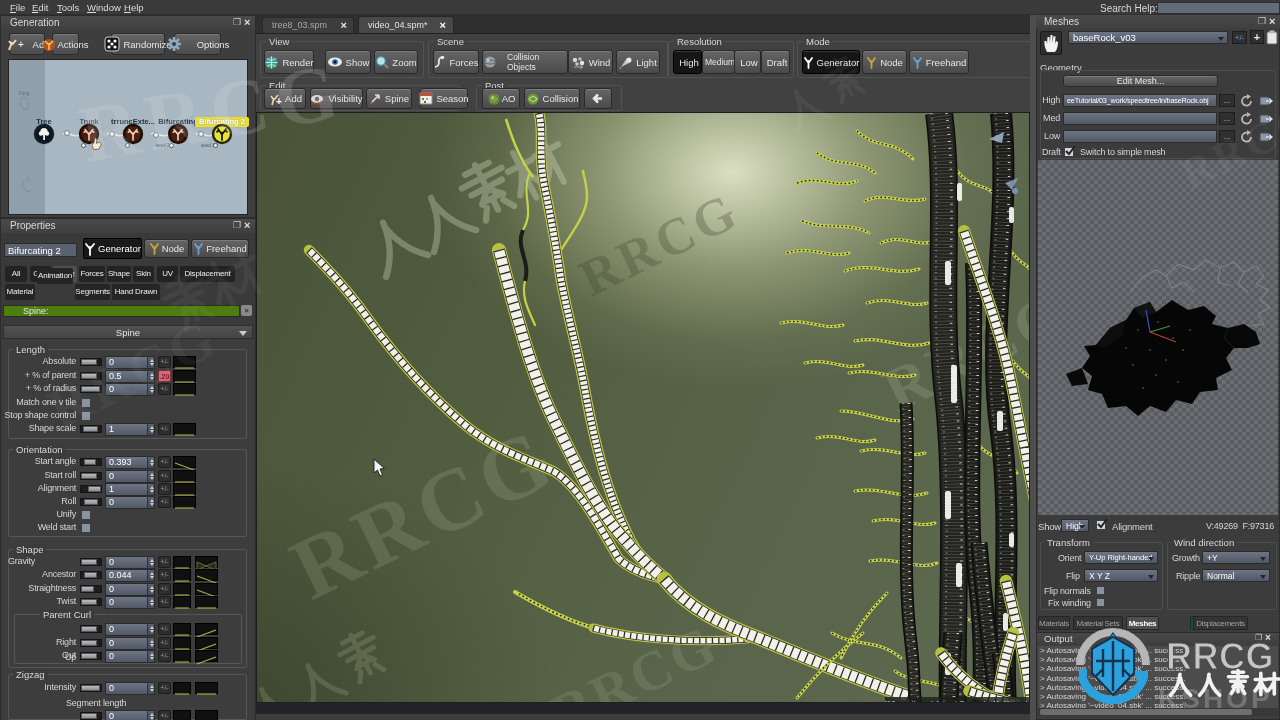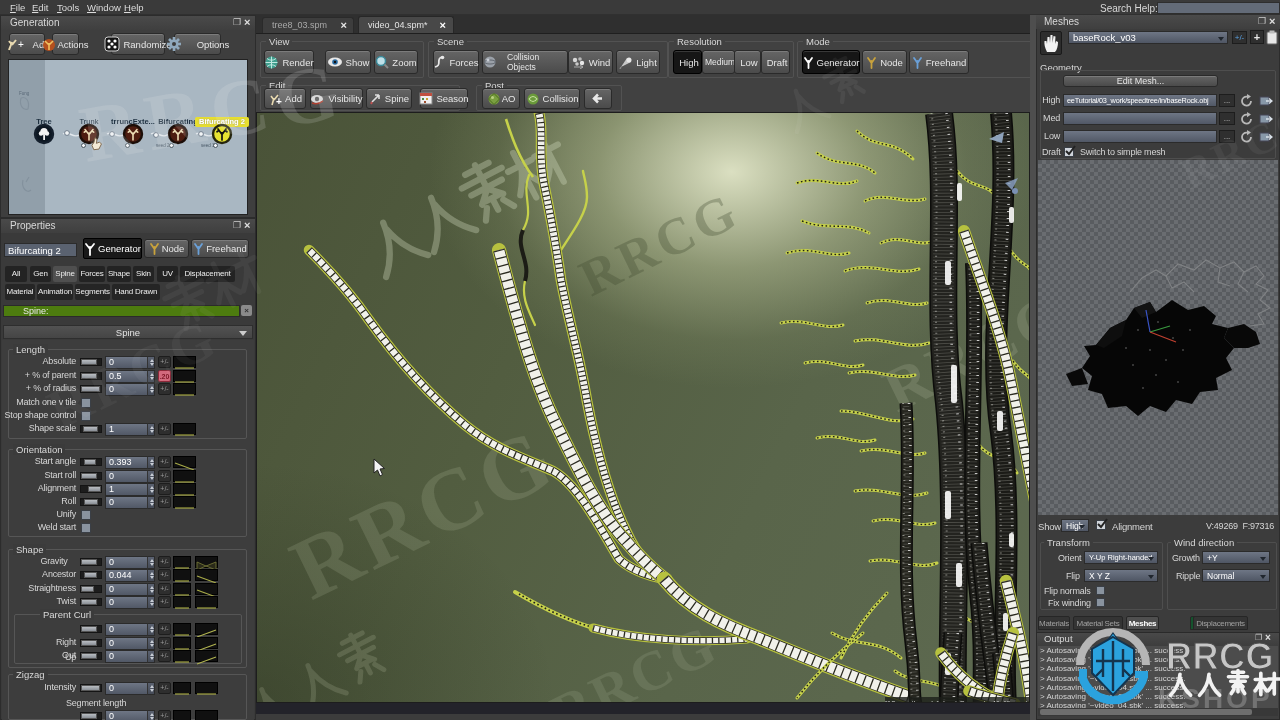--- a/index.html
+++ b/index.html
@@ -175,21 +175,21 @@
 
 <div class="tab1" style="left:5px;top:266px;width:22px;background:#232323">All</div>
 <div class="tab1" style="left:30px;top:266px;width:21px;background:#232323">Gen</div>
 <div class="tab1" style="left:53px;top:266px;width:24px;background:#4f4f4f">Spine</div>
 <div class="tab1" style="left:79px;top:266px;width:26px;background:#232323">Forces</div>
 <div class="tab1" style="left:107px;top:266px;width:24px;background:#232323">Shape</div>
 <div class="tab1" style="left:133px;top:266px;width:21px;background:#232323">Skin</div>
 <div class="tab1" style="left:157px;top:266px;width:21px;background:#232323">UV</div>
 <div class="tab1" style="left:180px;top:266px;width:55px;background:#232323">Displacement</div>
 <div class="tab1" style="left:5px;top:284px;width:30px">Material</div>
-<div class="tab1" style="left:37px;top:284px;width:36px">Animation</div>
+<div class="tab1" style="left:37px;top:268px;width:36px">Animation</div>
 <div class="tab1" style="left:75px;top:284px;width:35px">Segments</div>
 <div class="tab1" style="left:112px;top:284px;width:48px">Hand Drawn</div>
 <div class="abs" style="left:3px;top:305px;width:237px;height:12px;background:#4d7c0f;border:1px solid #2b2b2b;color:#e8e8e8;font-size:9px;line-height:11px;padding-left:19px">Spine:</div>
 <div class="abs" style="left:241px;top:305px;width:11px;height:11px;background:#8a8a8a;border-radius:2px;color:#333;font-size:8px;text-align:center;line-height:11px;font-weight:bold">×</div>
 <div class="abs" style="left:3px;top:325px;width:250px;height:14px;background:linear-gradient(#525252,#454545);border:1px solid #2e2e2e;color:#e2e2e2;font-size:9.5px;text-align:center;line-height:13px">Spine<span style="position:absolute;right:5px;top:5px;border-left:4px solid transparent;border-right:4px solid transparent;border-top:5px solid #ccc"></span></div>
 <div class="abs" style="left:2px;top:340px;width:252px;height:380px;background:#3d3d3d"></div>
 <div class="grp" style="left:8px;top:349px;width:239px;height:90px"></div>
 <div class="grplbl" style="left:13px;top:344px">Length</div>
 <div class="lbl" style="left:0;top:356px;width:76px;text-align:right">Absolute</div>
 <div class="slider" style="left:80px;top:358px;width:22px"></div>
@@ -268,21 +268,21 @@
 <div class="pm" style="left:158px;top:496px">+/-</div>
 <div class="curve" style="left:173px;top:496px;width:23px"><svg width="21" height="10">
       <line x1="1" y1="7" x2="20" y2="7" stroke="#a8ab48" stroke-width="1.2"></line>
     </svg></div>
 <div class="lbl" style="left:0;top:509px;width:76px;text-align:right">Unify</div>
 <div class="chk" style="left:81px;top:510px"></div>
 <div class="lbl" style="left:0;top:522px;width:76px;text-align:right">Weld start</div>
 <div class="chk" style="left:81px;top:523px"></div>
 <div class="grp" style="left:8px;top:549px;width:239px;height:119px"></div>
 <div class="grplbl" style="left:13px;top:544px">Shape</div>
-<div class="lbl" style="left:16px;top:556px;width:76px;text-align:center">Gravity</div>
+<div class="lbl" style="left:8px;top:556px;width:76px;text-align:left">Gravity</div>
 <div class="slider" style="left:80px;top:558px;width:22px"></div>
 <div class="shandle" style="left:81px;top:559px;width:16px"></div>
 <div class="vbox" style="left:105px;top:556px;width:50px">0</div>
 <div class="spin" style="left:147px;top:556px"></div>
 <div class="pm" style="left:158px;top:556px">+/-</div>
 <div class="curve" style="left:173px;top:556px;width:18px"><svg width="16" height="10">
       <line x1="1" y1="7" x2="15" y2="7" stroke="#a8ab48" stroke-width="1.2"></line>
     </svg></div>
 <div class="curve" style="left:195px;top:556px;width:23px"><svg width="21" height="10">
       <path d="M1,1 L10,5 L1,9 Z M20,1 L10,5 L20,9 Z" fill="#2a2a1a" stroke="#7a7c38" stroke-width="0.8"></path>

